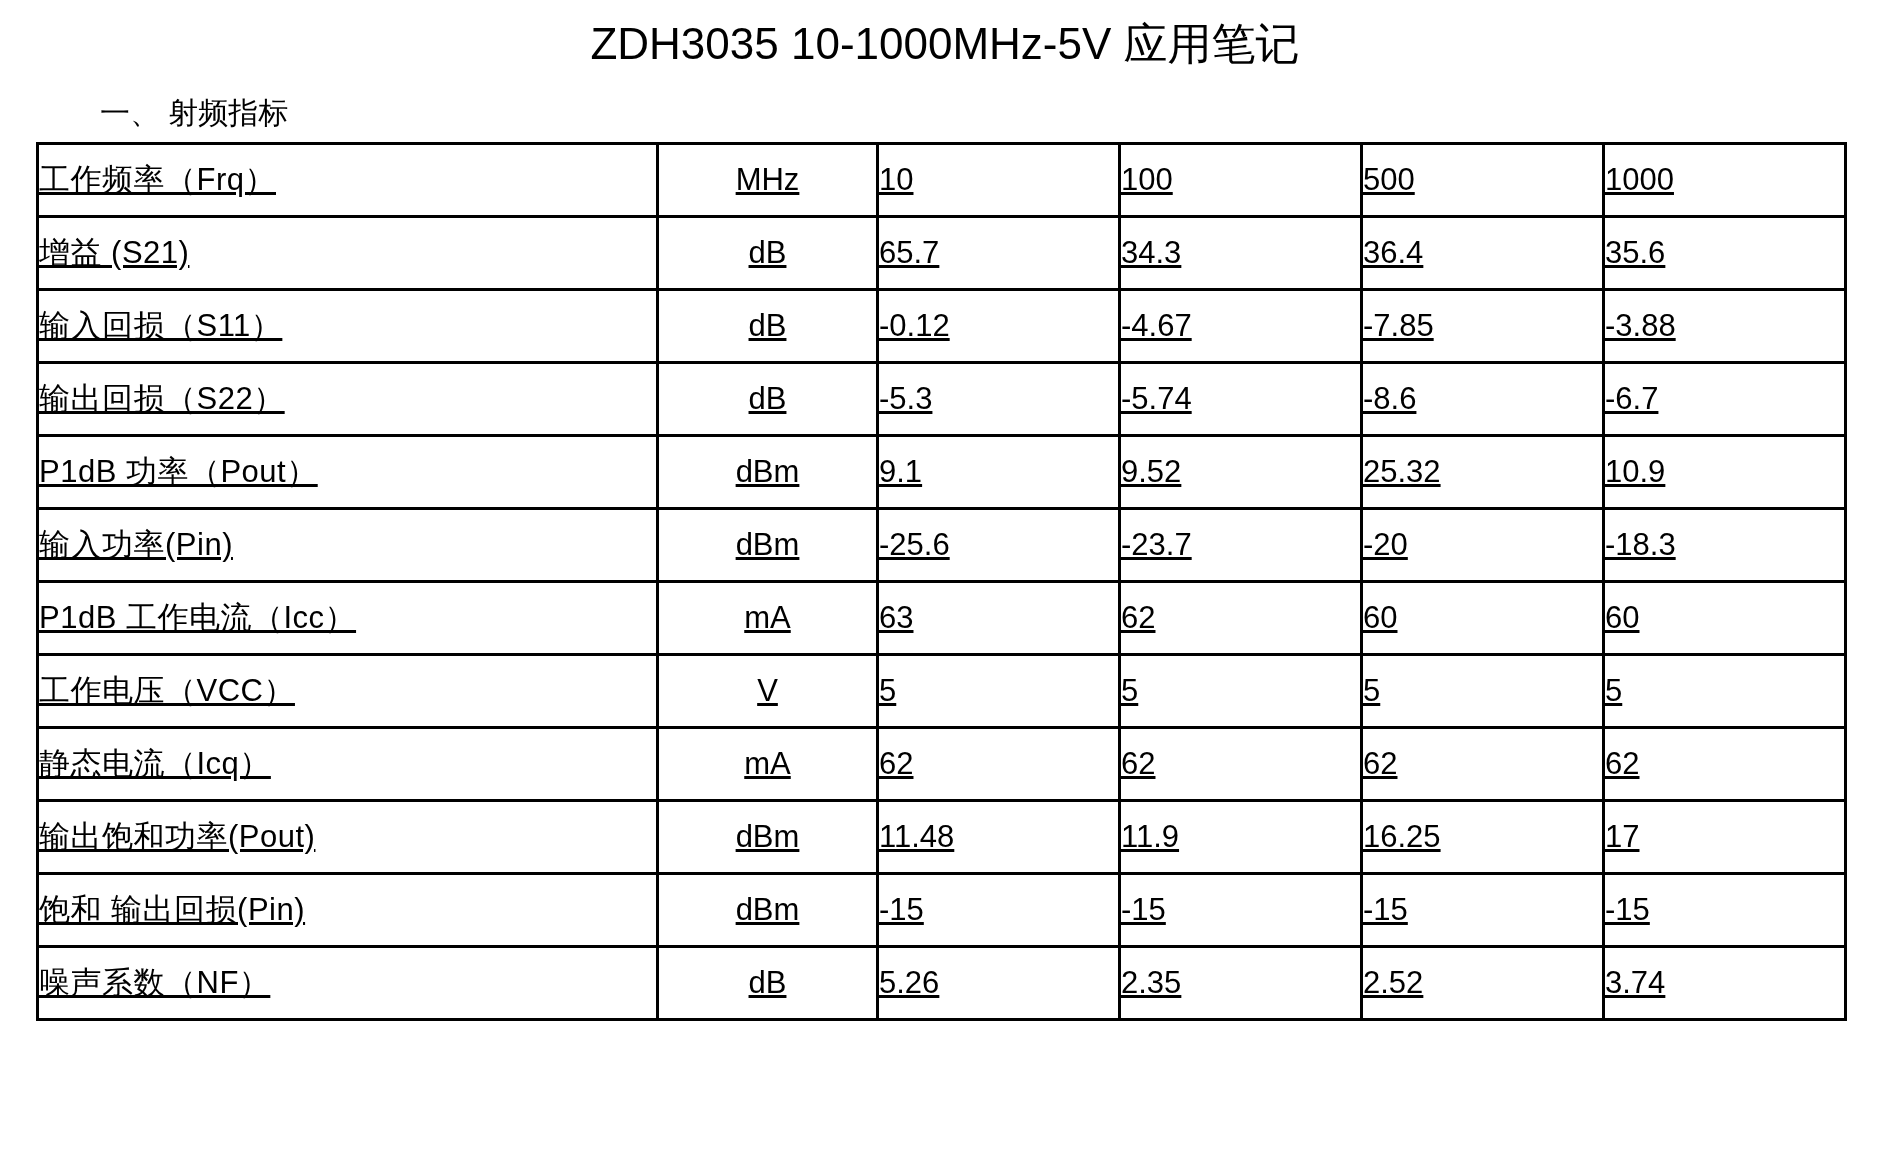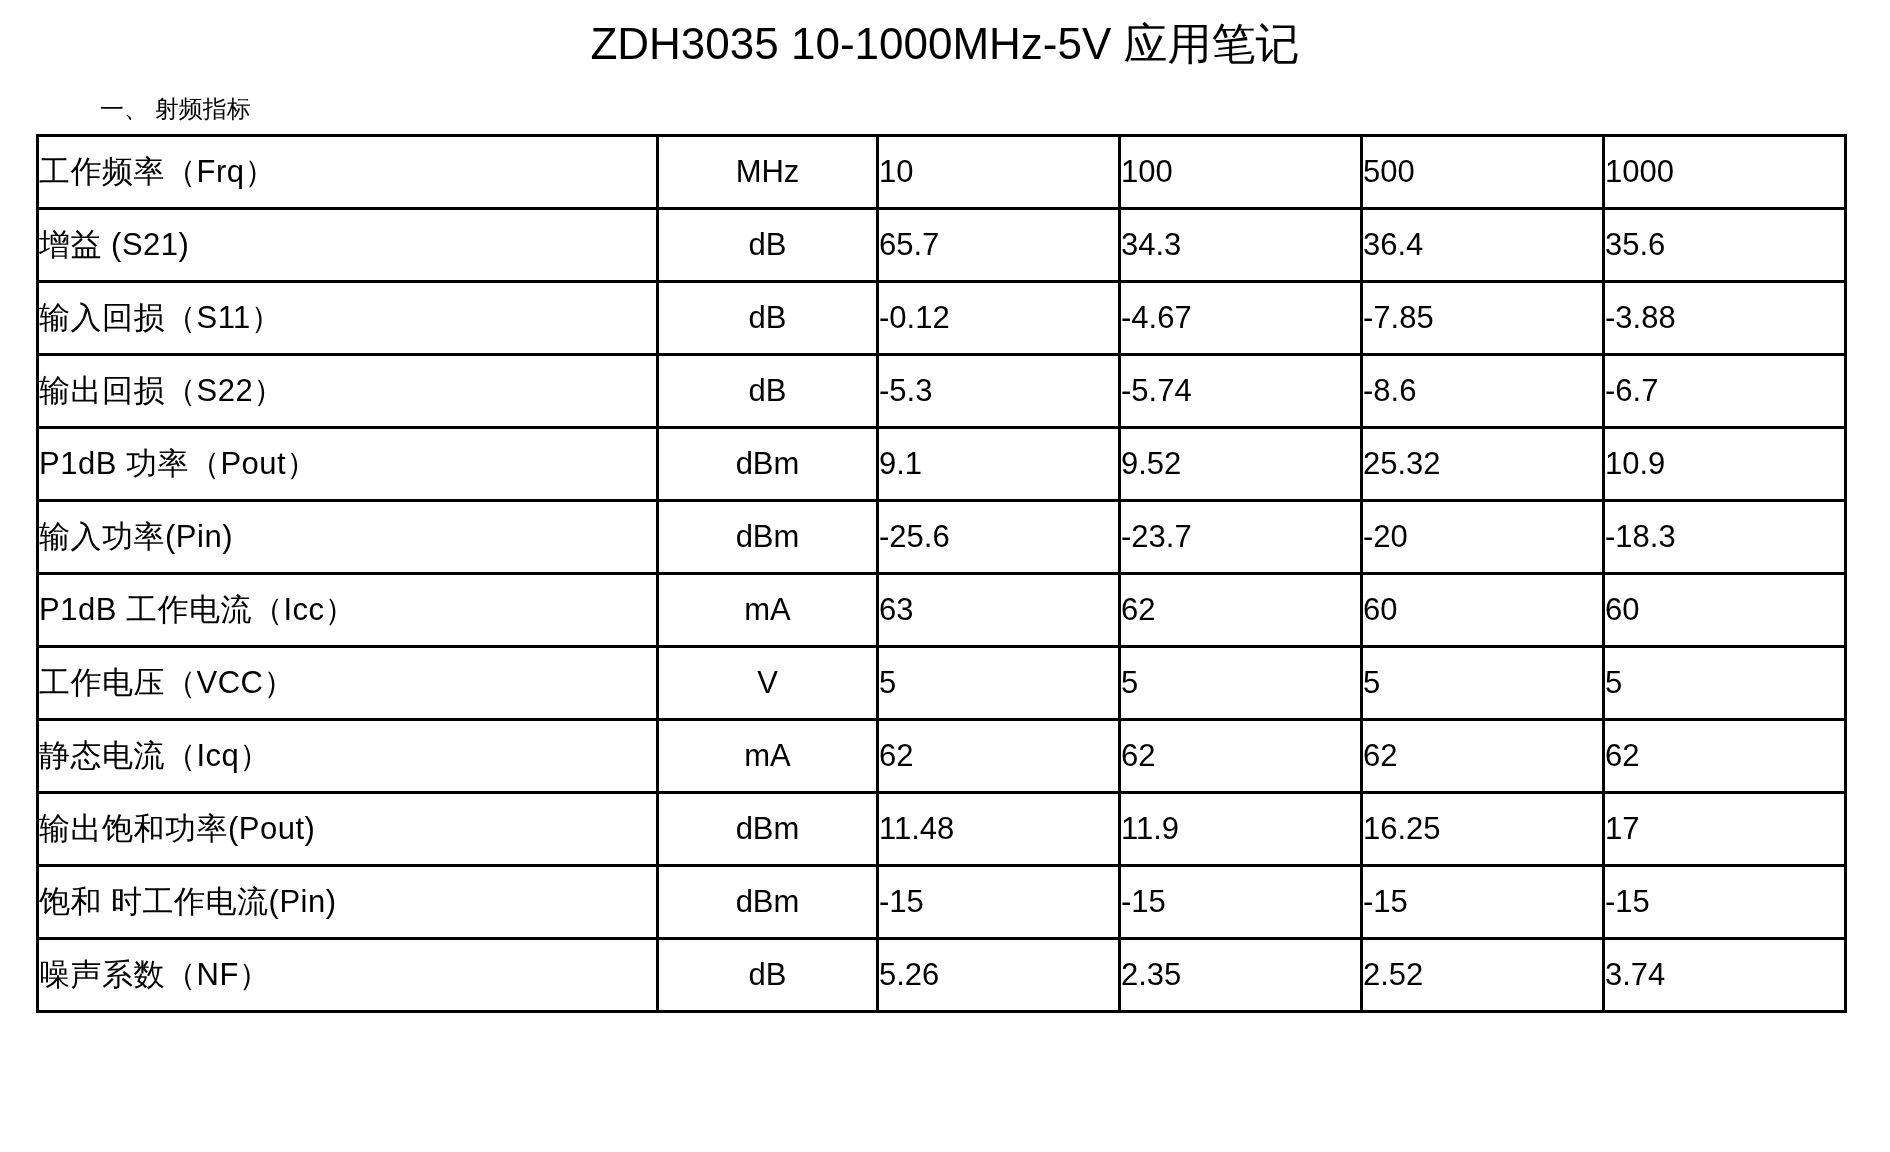--- a/index.html
+++ b/index.html
@@ -23,30 +23,31 @@
   }
   .doc-title {
     text-align: center;
     font-size: 44px;
     font-weight: normal;
     letter-spacing: 0px;
     margin: 18px 0 0 0;
     line-height: 1.2;
   }
   .section-heading {
-    font-size: 24px;
+    font-size: 30px;
     margin: 22px 0 10px 100px;
     line-height: 1.3;
     font-weight: normal;
   }
   table.spec {
     border-collapse: collapse;
     width: 1810px;
     margin: 0 0 0 36px;
     table-layout: fixed;
+    text-decoration: underline;
   }
   table.spec td {
     border: 3px solid #000000;
     height: 73px;
     font-size: 31px;
     padding: 0 0 0 0;
     vertical-align: middle;
     box-sizing: border-box;
   }
   td.param {
@@ -150,21 +151,21 @@
       </tr>
       <tr>
         <td class="param">输出饱和功率(Pout)</td>
         <td class="unit">dBm</td>
         <td class="val">11.48</td>
         <td class="val">11.9</td>
         <td class="val">16.25</td>
         <td class="val">17</td>
       </tr>
       <tr>
-        <td class="param">饱和 时工作电流(Pin)</td>
+        <td class="param">饱和 输出回损(Pin)</td>
         <td class="unit">dBm</td>
         <td class="val">-15</td>
         <td class="val">-15</td>
         <td class="val">-15</td>
         <td class="val">-15</td>
       </tr>
       <tr>
         <td class="param">噪声系数（NF）</td>
         <td class="unit">dB</td>
         <td class="val">5.26</td>

